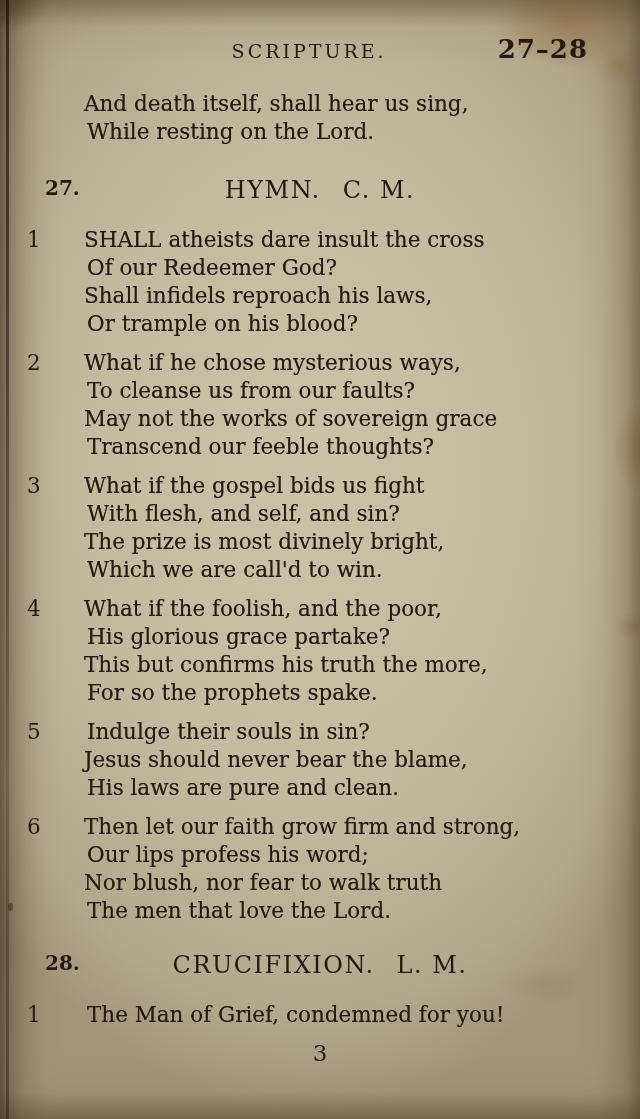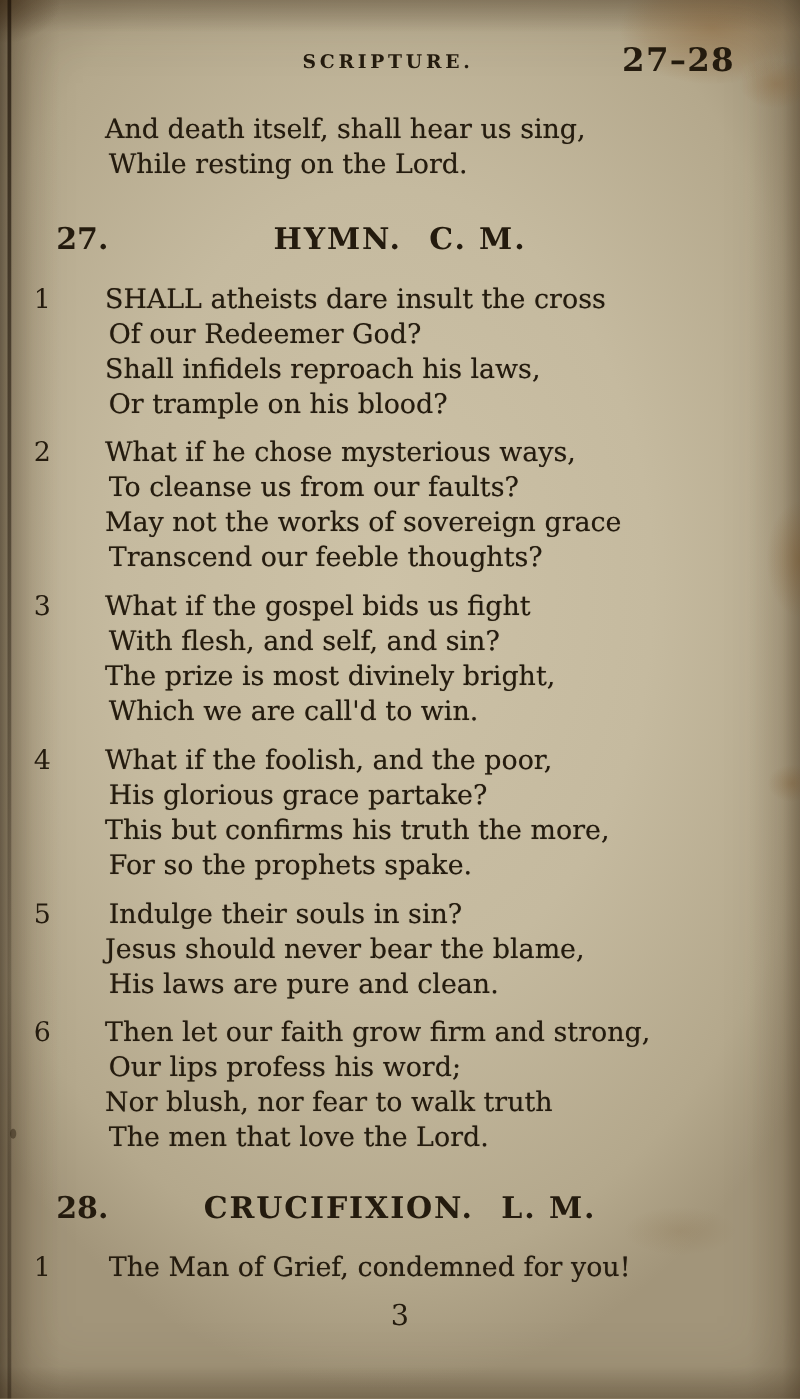--- a/index.html
+++ b/index.html
@@ -54,22 +54,22 @@
 
   .page-header {
     position: relative;
     height: 36px;
     margin-bottom: 22px;
   }
   .running-title {
     position: absolute;
     left: 50%; top: 8px;
     transform: translateX(-57%);
-    font-size: 15px;
-    font-weight: bold;
+    font-size: 19px;
+    font-weight: normal;
     letter-spacing: 3px;
   }
   .page-numbers {
     position: absolute;
     right: 52px; top: 2px;
     font-size: 26px;
     font-weight: bold;
     letter-spacing: 1px;
   }
 
@@ -85,30 +85,30 @@
   .continuation { margin-bottom: 30px; }
 
   .hymn-heading {
     position: relative;
     height: 36px;
     margin-bottom: 14px;
   }
   .hymn-number {
     position: absolute;
     left: 45px; top: 0;
-    font-size: 24px;
+    font-size: 20px;
     font-weight: bold;
     text-align: center;
   }
   .hymn-title-group {
     display: flex;
     justify-content: center;
     gap: 22px;
     font-size: 24px;
-    font-weight: bold;
+    font-weight: normal;
     letter-spacing: 1.5px;
   }
 
   .verse {
     position: relative;
     margin-bottom: 11px;
   }
   .verse-num {
     position: absolute;
     left: 27px; top: 0;

